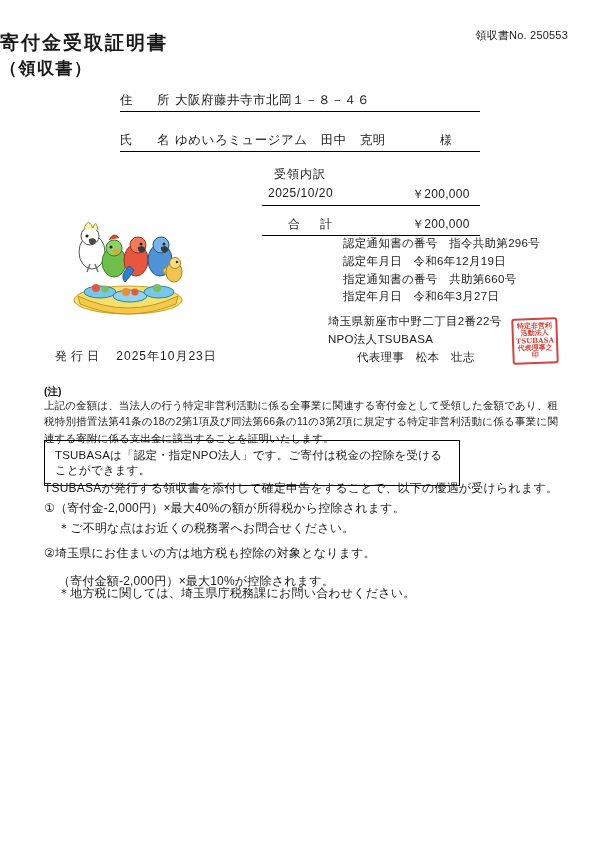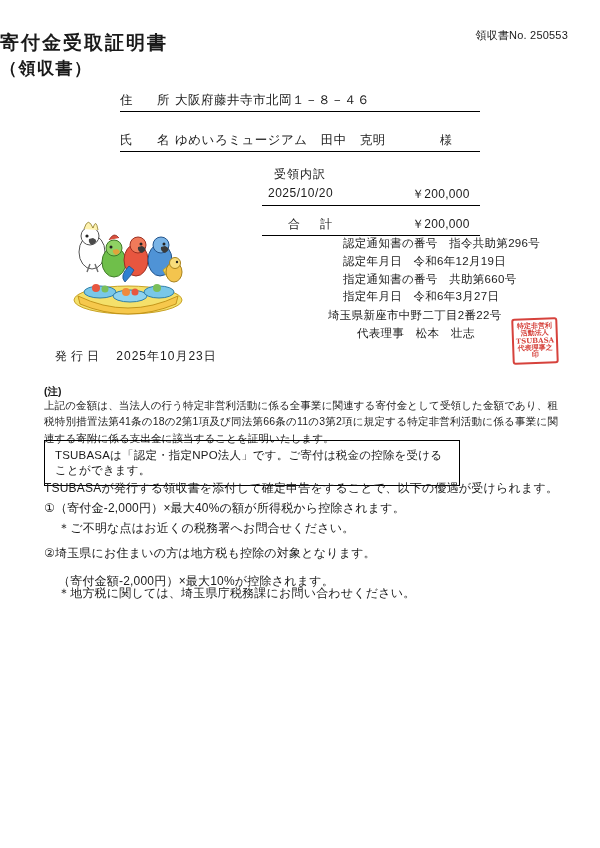--- a/index.html
+++ b/index.html
@@ -142,21 +142,21 @@
     top: 235px;
     left: 328px;
     font-size: 11.5px;
     line-height: 1.55;
     letter-spacing: 0.3px;
     white-space: nowrap;
   }
   .cert-line .cl-label { display: inline-block; margin-left: 15px; }
   .cert-line .cl-value { display: inline-block; margin-left: 8px; }
   .cert-org {
-    margin-top: 1px;
+    margin-top: 7px;
   }
   .cert-rep {
     margin-left: 14px;
   }
 
   
   .seal {
     position: absolute;
     top: 318px;
     left: 512px;
@@ -344,20 +344,21 @@
     </div>
     <div class="cert-line">
       <span class="cl-label">指定通知書の番号</span>
       <span class="cl-value">共助第660号</span>
     </div>
     <div class="cert-line">
       <span class="cl-label">指定年月日</span>
       <span class="cl-value">令和6年3月27日</span>
     </div>
     <div class="cert-line cert-org">埼玉県新座市中野二丁目2番22号</div>
+    <div class="cert-line">NPO法人TSUBASA</div>
     <div class="cert-line cert-rep">
       <span class="cl-label">代表理事</span>
       <span class="cl-value">松本　壮志</span>
     </div>
   </div>
 
   <div class="seal">
     <span>特定非営利</span>
     <span>活動法人</span>
     <span>TSUBASA</span>

